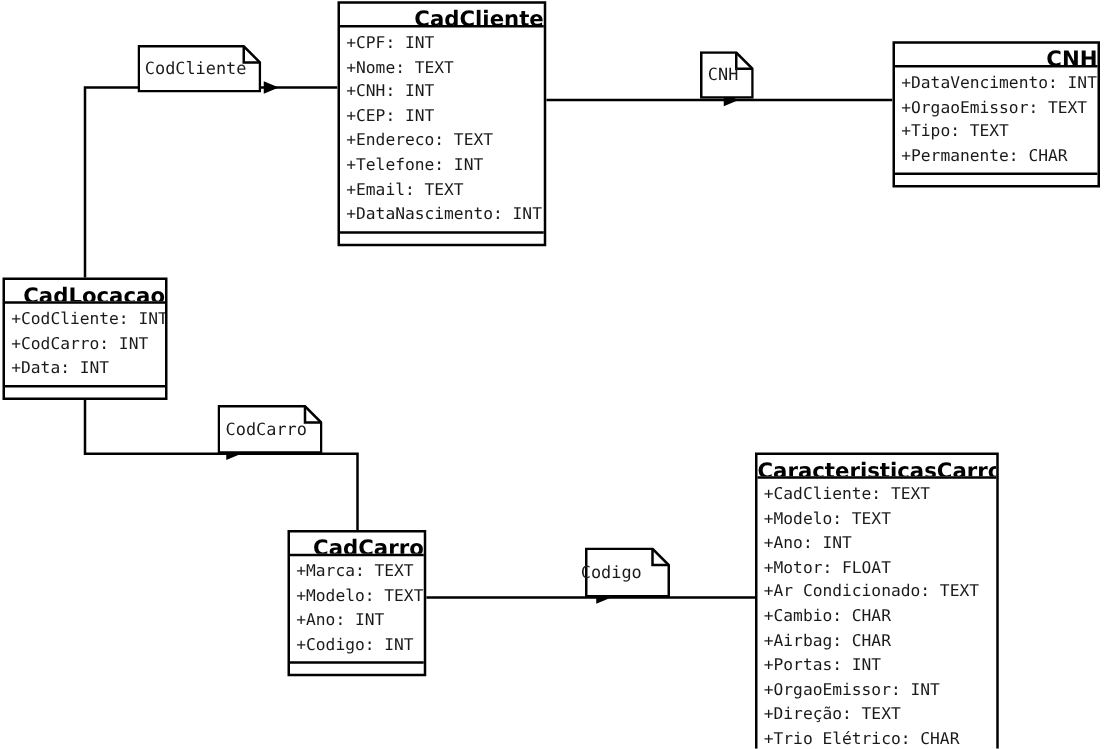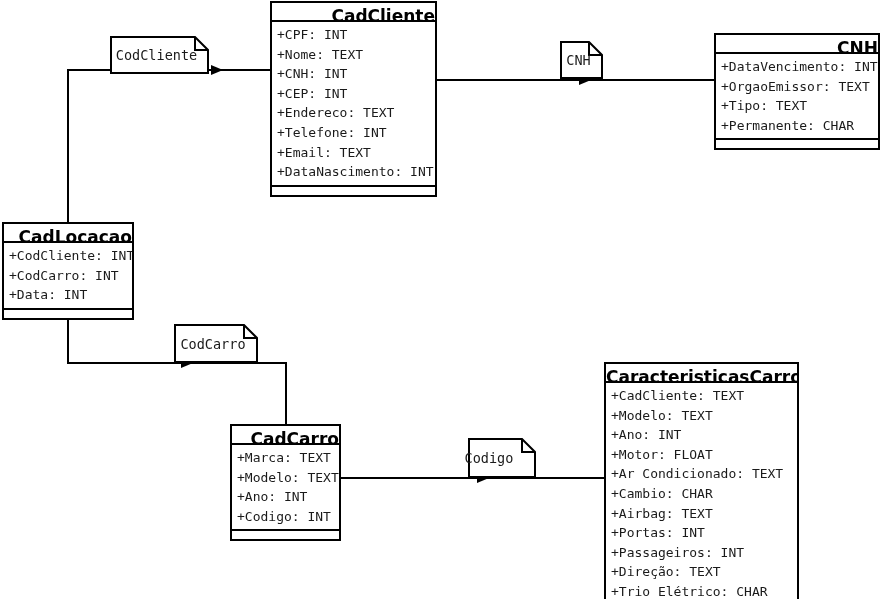--- a/index.html
+++ b/index.html
@@ -175,23 +175,23 @@
 
   <div class="uml-class" style="left:604px; top:362px; width:195px;">
     <div class="uml-title">CaracteristicasCarro</div>
     <div class="uml-attrs">
       <div class="uml-attr">+CadCliente: TEXT</div>
       <div class="uml-attr">+Modelo: TEXT</div>
       <div class="uml-attr">+Ano: INT</div>
       <div class="uml-attr">+Motor: FLOAT</div>
       <div class="uml-attr">+Ar Condicionado: TEXT</div>
       <div class="uml-attr">+Cambio: CHAR</div>
-      <div class="uml-attr">+Airbag: TEXT</div>
+      <div class="uml-attr">+Airbag: CHAR</div>
       <div class="uml-attr">+Portas: INT</div>
-      <div class="uml-attr">+Passageiros: INT</div>
+      <div class="uml-attr">+OrgaoEmissor: INT</div>
       <div class="uml-attr">+Direção: TEXT</div>
       <div class="uml-attr">+Trio Elétrico: CHAR</div>
 
     </div>
 
   </div>
 
   <div class="note" style="left:110px; top:36px; width:99px; height:38px;">
     <svg width="99" height="38" viewBox="0 0 99 38" xmlns="http://www.w3.org/2000/svg">
       <path d="M 1 1 L 85 1 L 98 14 L 98 37 L 1 37 Z" fill="#ffffff" stroke="#000000" stroke-width="2" stroke-linejoin="miter"></path>

